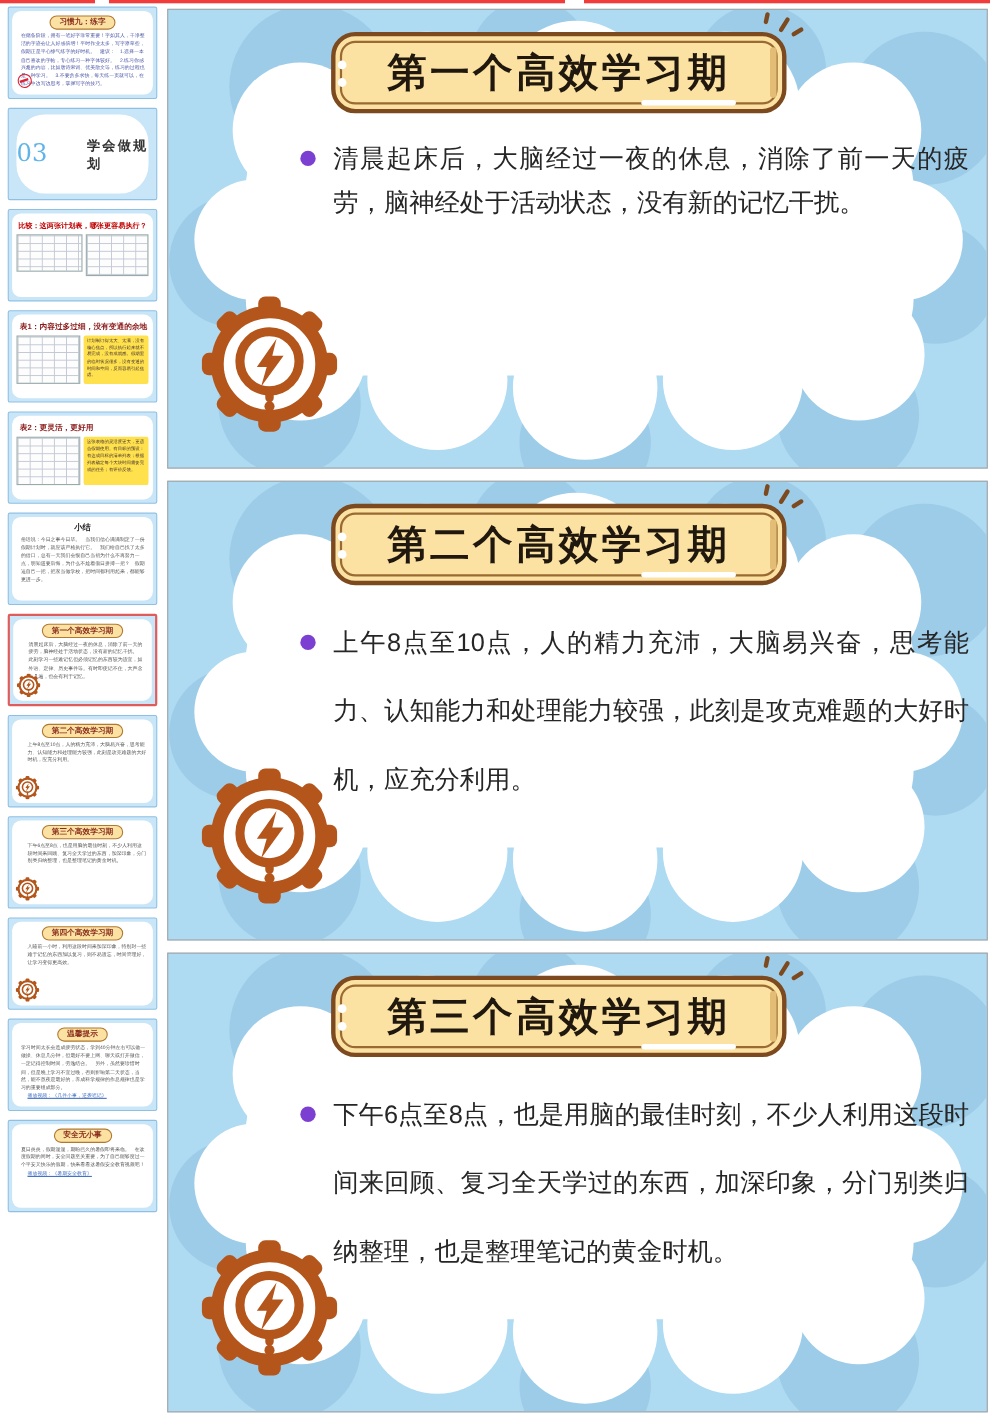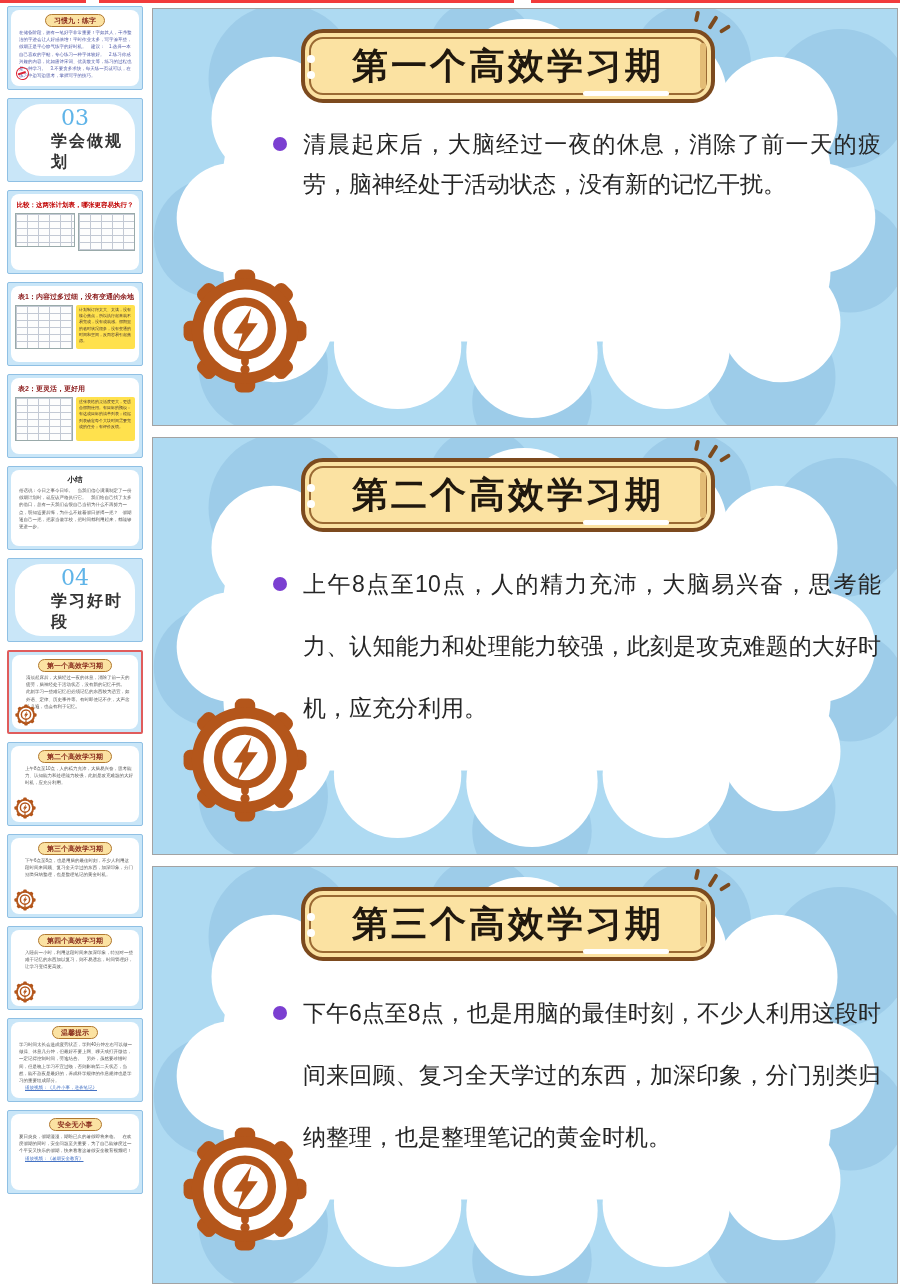--- a/index.html
+++ b/index.html
@@ -24,23 +24,23 @@
   .t-link{font-size:4.5px;color:#4472C4;text-decoration:underline;padding:1px 6px 0 14px;}
   .t-title-red{color:#C00000;font-size:6.5px;font-weight:bold;text-align:center;margin:7px 2px 3px;}
   .t-title-dark{color:#8B1A1A;font-size:7px;font-weight:bold;margin:6px 0 3px 7px;}
   .t-title-plain{color:#222;font-size:7.5px;font-weight:bold;text-align:center;margin:5px 12px 2px;}
   .t-row{display:flex;gap:3px;padding:0 4px;}
   .mini-table{border:1px solid #9aa;background-color:#fdfdfd;
      background-image:linear-gradient(#c3c9d4 1px,transparent 1px),linear-gradient(90deg,#c3c9d4 1px,transparent 1px);
      background-size:100% 7px,11px 100%;}
   .bubble{flex:1;background:#FFE14D;border-radius:2px;color:#433;font-size:4px;line-height:1.55;padding:2px 3px;}
   .blob{position:absolute;inset:5px 7px;background:#fff;border-radius:26px;
-        display:flex;flex-direction:column;align-items:center;justify-content:center;}
+        display:flex;flex-direction:row;align-items:center;justify-content:center;}
   .blob .num{font-family:"DejaVu Serif",serif;font-size:22px;color:#5FB4E8;line-height:1;}
-  .blob .lbl{font-size:16px;font-weight:bold;color:#333;letter-spacing:2px;margin-top:2px;margin-left:36px;}
+  .blob .lbl{font-size:12px;font-weight:bold;color:#333;letter-spacing:2px;margin-top:2px;margin-left:36px;}
   .t-gear{position:absolute;left:3px;bottom:3px;width:22px;height:22px;}
   .stamp{position:absolute;left:5px;bottom:6px;width:13px;height:13px;border:1.5px solid #D23;
          border-radius:50%;transform:rotate(-18deg);box-sizing:border-box;}
   .stamp::after{content:"";position:absolute;left:1px;top:4px;width:8px;height:1.5px;background:#D23;}
 
   
   .slide{position:absolute;left:152px;width:746px;height:418px;background:#AEDAF2;
          border:1px solid #A3A3A3;box-sizing:border-box;overflow:hidden;}
   .slide .cloud{position:absolute;left:0;top:0;width:100%;height:100%;}
   .banner{position:absolute;top:20px;left:148px;width:414px;height:74px;background:#FBE2A2;
@@ -152,26 +152,20 @@
       </div>
     </div>
 
     <div class="thumb">
       <div class="t-inner">
         <div class="t-title-plain">小结</div>
         <div class="t-body" style="padding-left:8px;">俗话说：今日之事今日毕。　当我们信心满满制定了一份假期计划时，就应该严格执行它。　我们给自己找了太多的借口，总有一天我们会恨自己当初为什么不再努力一点，明知道要后悔，为什么不趁着假日拼搏一把？　假期逼自己一把，把家当做学校，把时间都利用起来，都能够更进一步。</div>
       </div>
     </div>
 
-    <div class="thumb">
-      <div class="blob">
-        <div class="num">04</div>
-        <div class="lbl">学习好时段</div>
-      </div>
-    </div>
 
     <div class="thumb sel">
       <div class="t-inner">
         <div class="t-banner">第一个高效学习期</div>
         <div class="t-body">清晨起床后，大脑经过一夜的休息，消除了前一天的疲劳，脑神经处于活动状态，没有新的记忆干扰。　此刻学习一些难记忆但必须记忆的东西较为适宜，如外语、定律、历史事件等。有时即使记不住，大声念上几遍，也会有利于记忆。</div>
         <div class="t-gear"><svg viewBox="0 0 100 100" width="100%" height="100%">
               <g transform="rotate(0 50 50)">
                 <rect x="42" y="2" width="16" height="16" rx="5" fill="#B4561B"></rect>
               </g>
               <g transform="rotate(45 50 50)">

